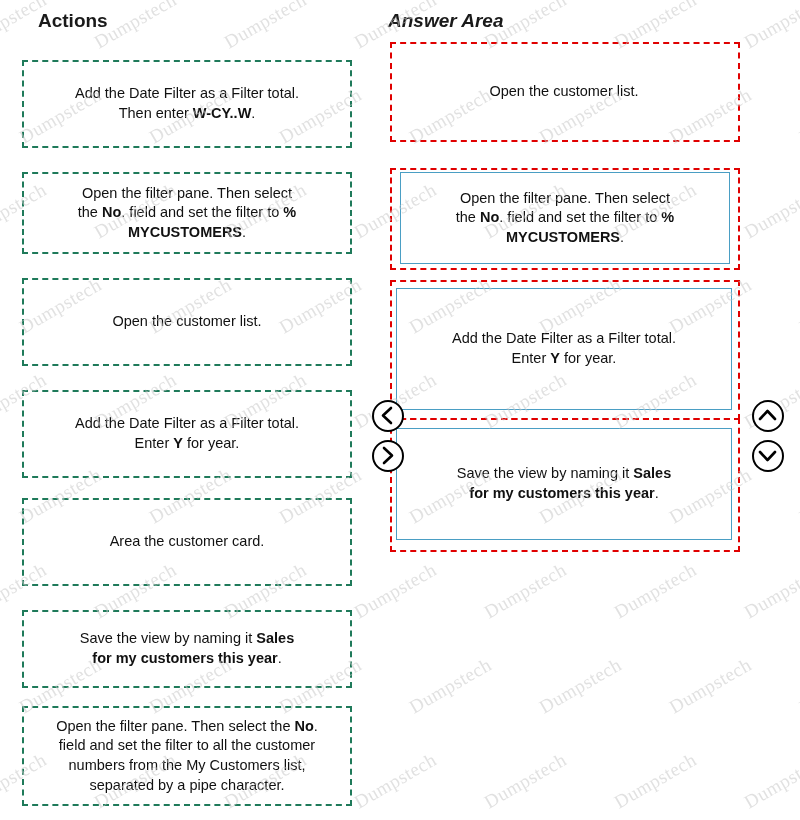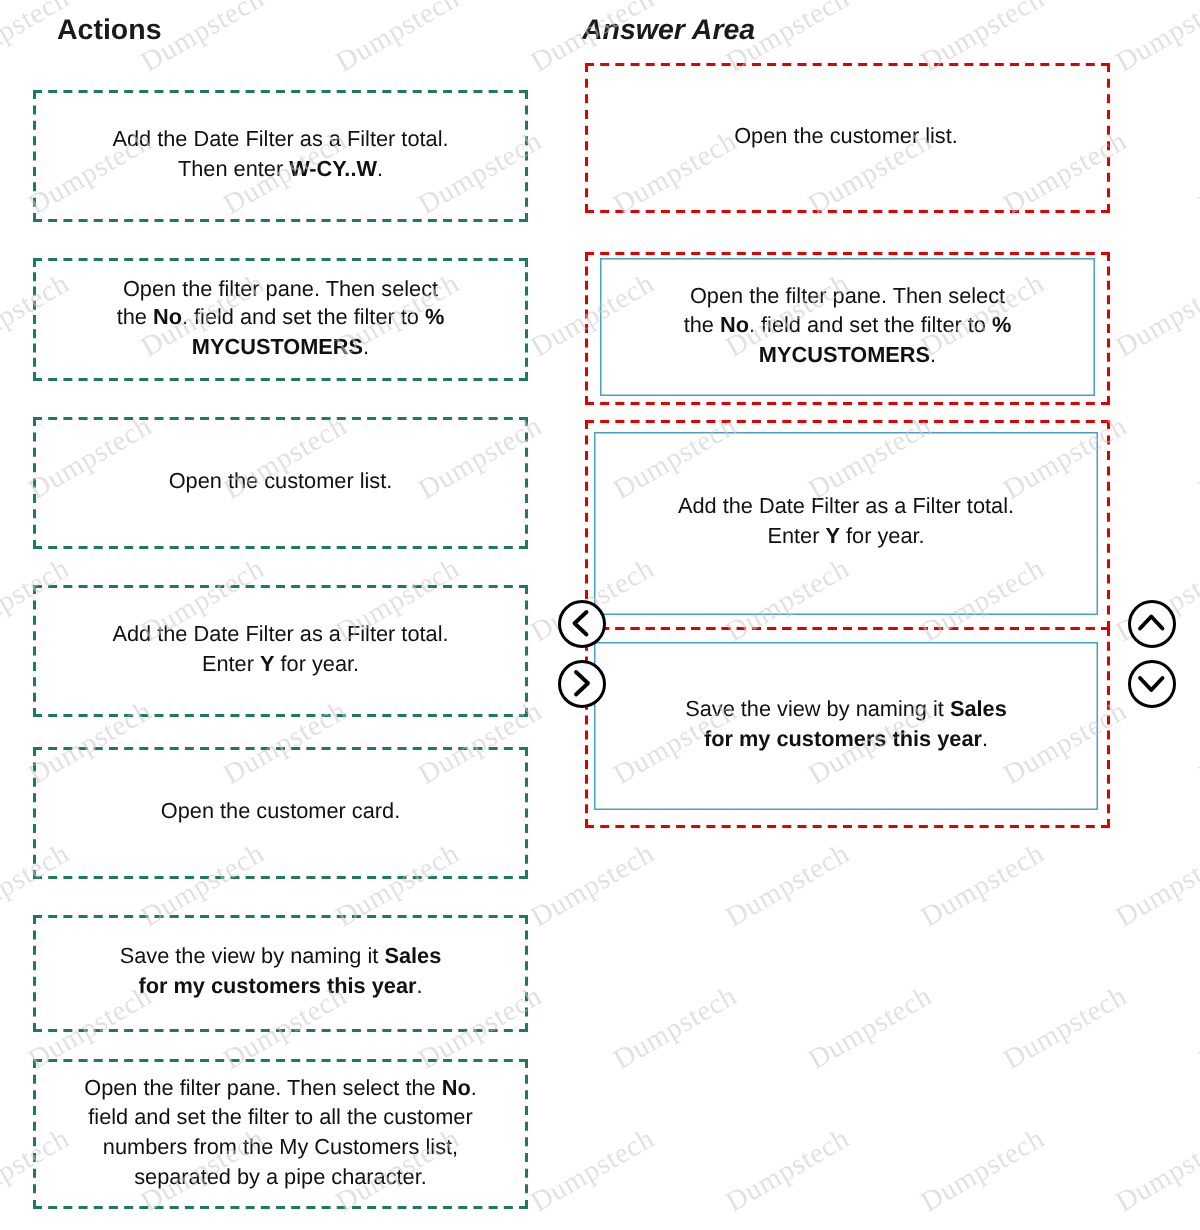--- a/index.html
+++ b/index.html
@@ -180,21 +180,21 @@
 <div class="action-card" id="a1" style="left:22px; top:172px; width:330px; height:82px;">
   <span class="txt">Open the filter pane. Then select<br>the <b>No</b>. field and set the filter to <b>%</b><br><b>MYCUSTOMERS</b>.</span>
 </div>
 <div class="action-card" id="a2" style="left:22px; top:278px; width:330px; height:88px;">
   <span class="txt">Open the customer list.</span>
 </div>
 <div class="action-card" id="a3" style="left:22px; top:390px; width:330px; height:88px;">
   <span class="txt">Add the Date Filter as a Filter total.<br>Enter <b>Y</b> for year.</span>
 </div>
 <div class="action-card" id="a4" style="left:22px; top:498px; width:330px; height:88px;">
-  <span class="txt">Open the customer card.</span>
+  <span class="txt">Area the customer card.</span>
 </div>
 <div class="action-card" id="a5" style="left:22px; top:610px; width:330px; height:78px;">
   <span class="txt">Save the view by naming it <b>Sales</b><br><b>for my customers this year</b>.</span>
 </div>
 <div class="action-card" id="a6" style="left:22px; top:706px; width:330px; height:100px;">
   <span class="txt">Open the filter pane. Then select the <b>No</b>.<br>field and set the filter to all the customer<br>numbers from the My Customers list,<br>separated by a pipe character.</span>
 </div>
 
 <div class="answer-box" style="left:390px; top:42px; width:350px; height:100px;"></div>
 <div class="answer-box" style="left:390px; top:168px; width:350px; height:102px;"></div>

